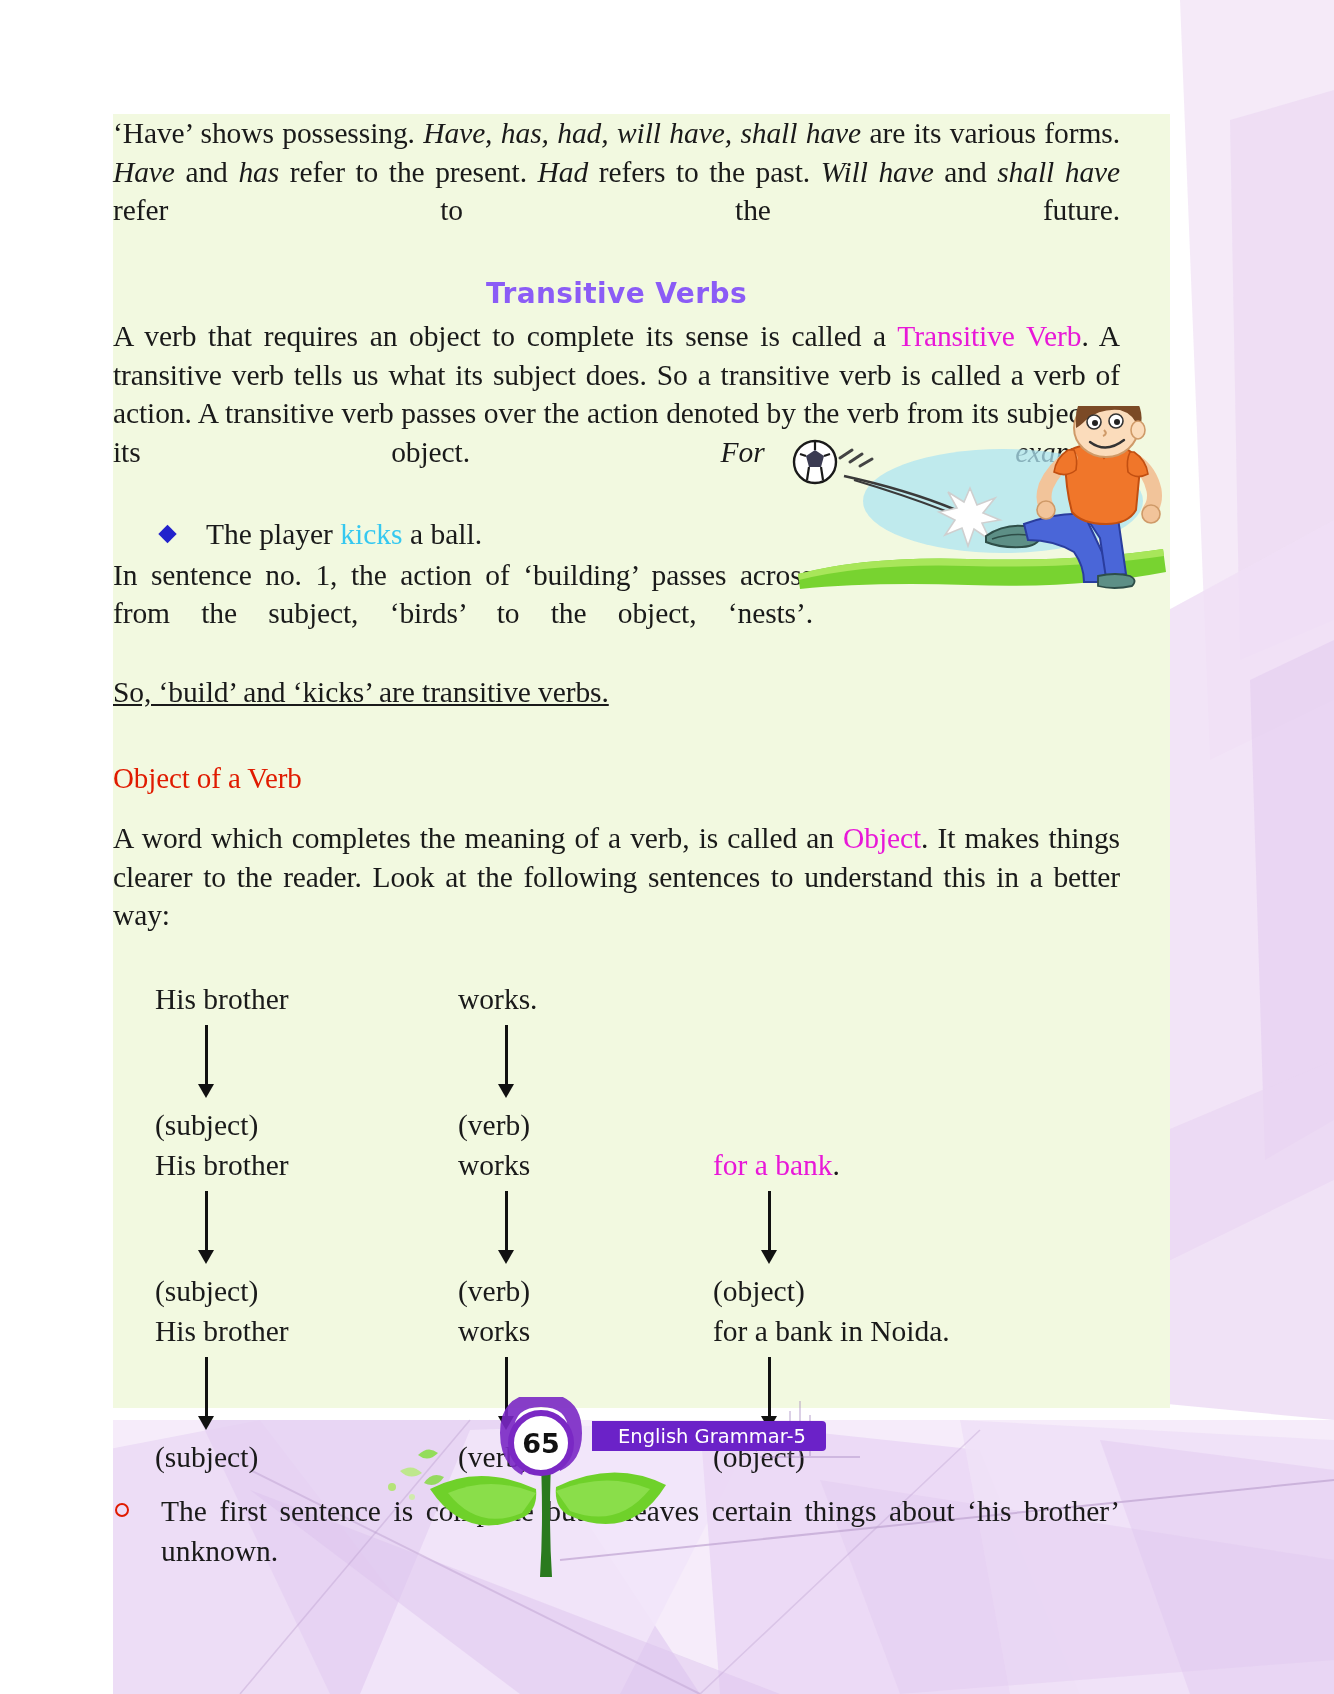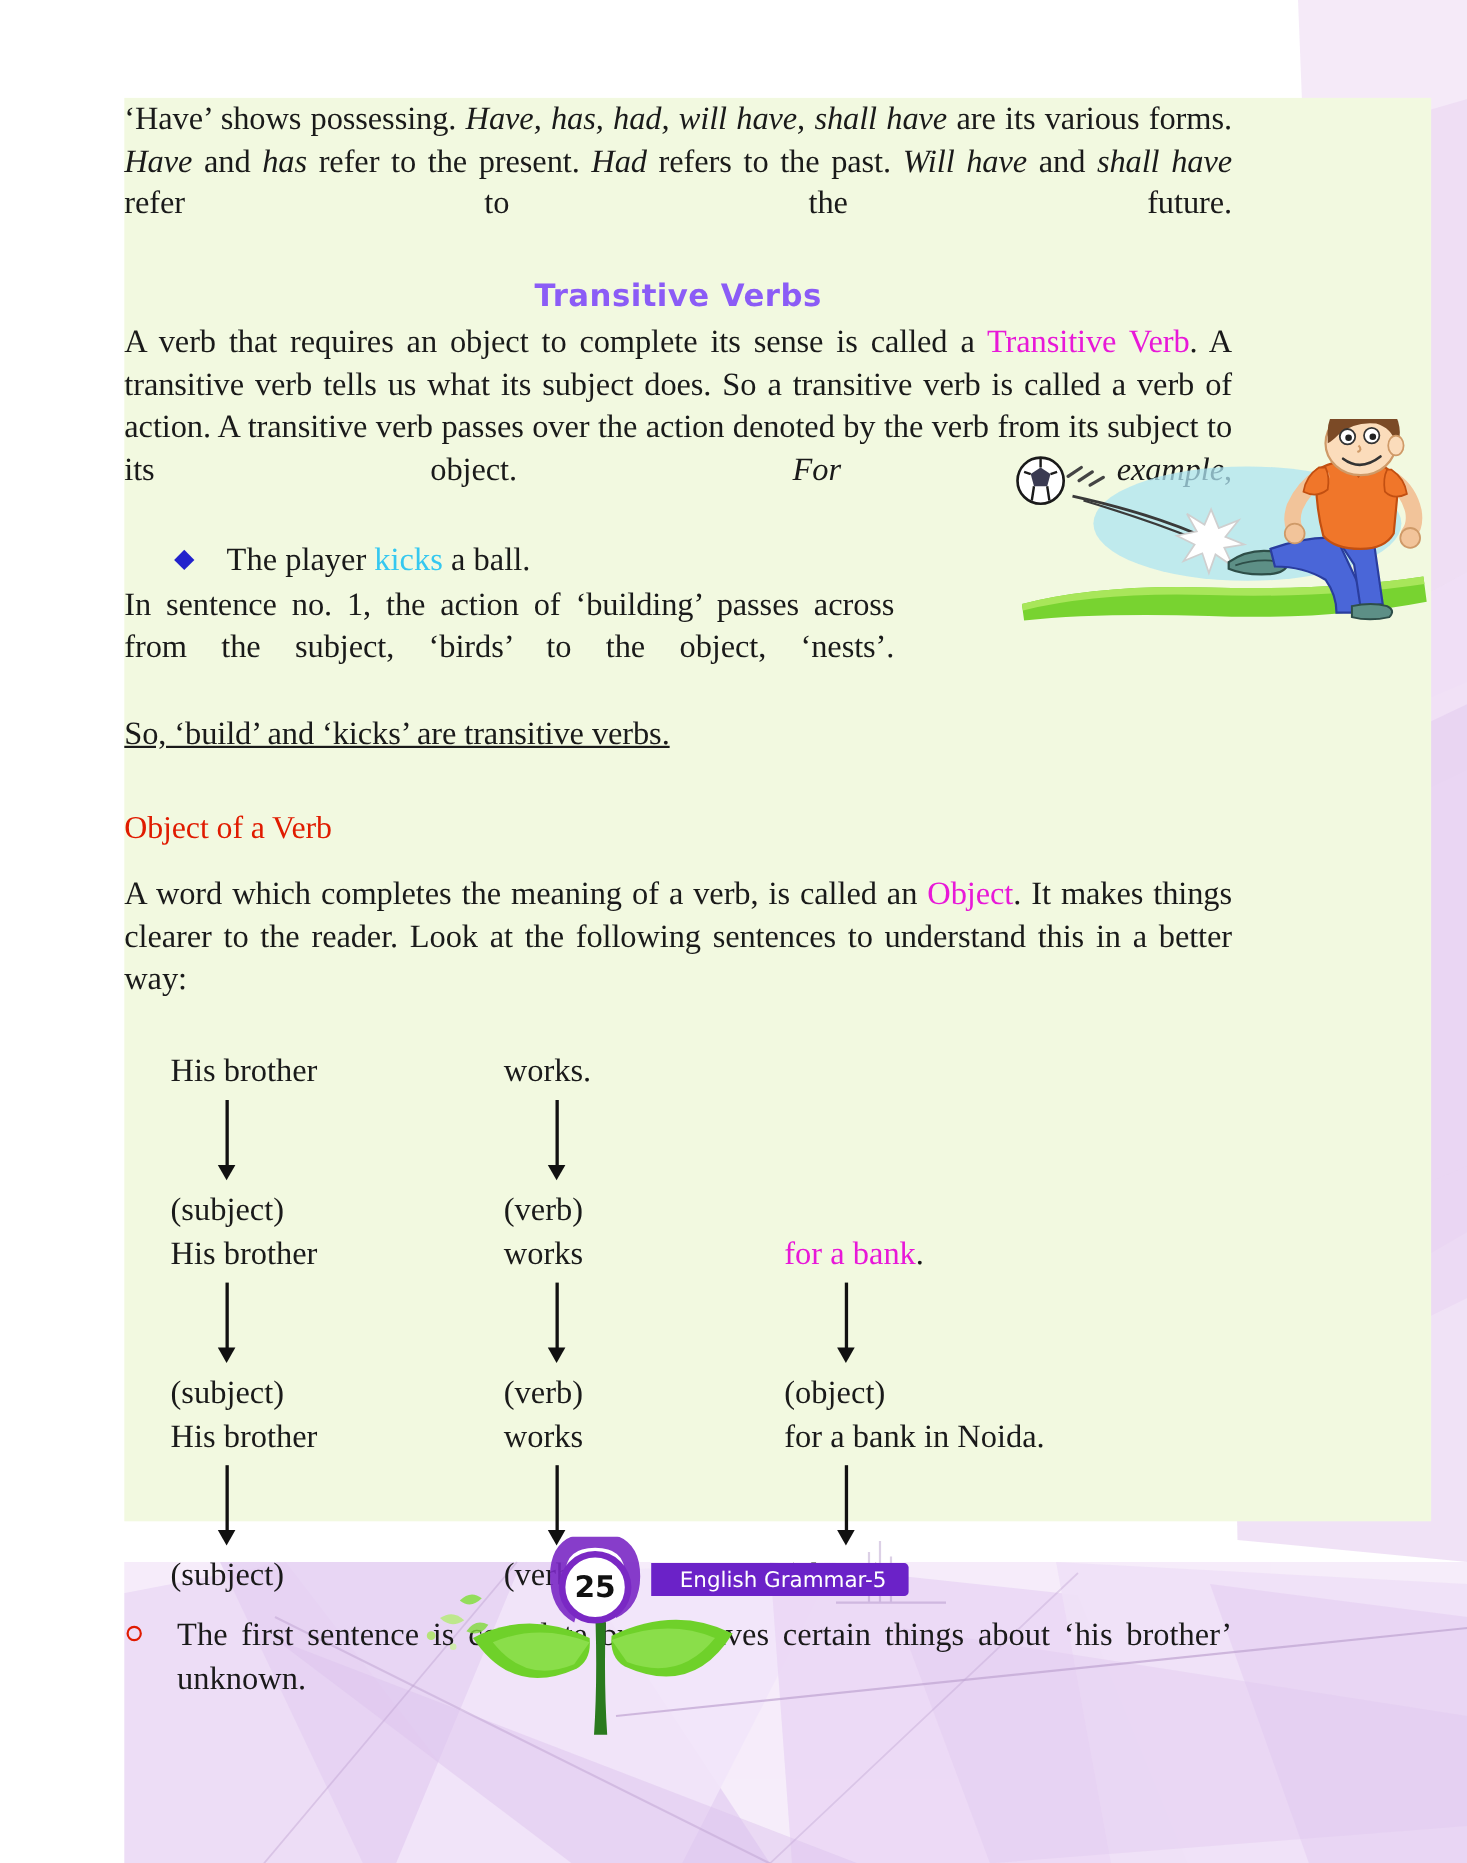--- a/index.html
+++ b/index.html
@@ -12,26 +12,25 @@
     font-family: "Liberation Serif", serif;
     position: relative;
   }
 
   
   #bg-decor { position:absolute; inset:0; z-index:0; pointer-events:none; }
 
   
   #content-panel {
     position: absolute;
-    left: 113px; top: 89px;
-    width: 1164px;
+    left: 113px; top: 114px;
+    width: 1057px;
     height: 1294px;
     background: #f2f9e0;
     z-index: 2;
-    padding-left: 24px;
   }
 
   #text-col {
     position: absolute;
     left: 0; top: 0;
     width: 1007px;
     padding: 0;
   }
 
   p.para {
@@ -386,19 +385,19 @@
       <path d="M400,74 q12,-8 22,2 q-12,8 -22,-2z" fill="#b6ea7a" opacity="0.85"></path>
       <path d="M424,86 q8,-12 20,-6 q-8,12 -20,6z" fill="#7fd93a" opacity="0.8"></path>
       <circle cx="392" cy="90" r="4" fill="#a8e65a" opacity="0.8"></circle>
       <circle cx="412" cy="100" r="3" fill="#c9f09a" opacity="0.8"></circle>
     </g>
 
     <path d="M500,36 Q500,-4 541,-4 Q582,-4 582,36 Q582,64 560,74 L556,52 Q568,46 568,34 Q568,10 541,10 Q514,10 514,34 Q514,50 528,58 L522,78 Q500,66 500,36 Z" fill="#7a28c4" opacity="0.9"></path>
   </svg>
 
   <div id="page-badge">
-    <span>25</span>
+    <span>65</span>
   </div>
 
   <div id="book-banner">
     <span>English Grammar-5</span>
   </div>
 </div>
 
 </body></html>

